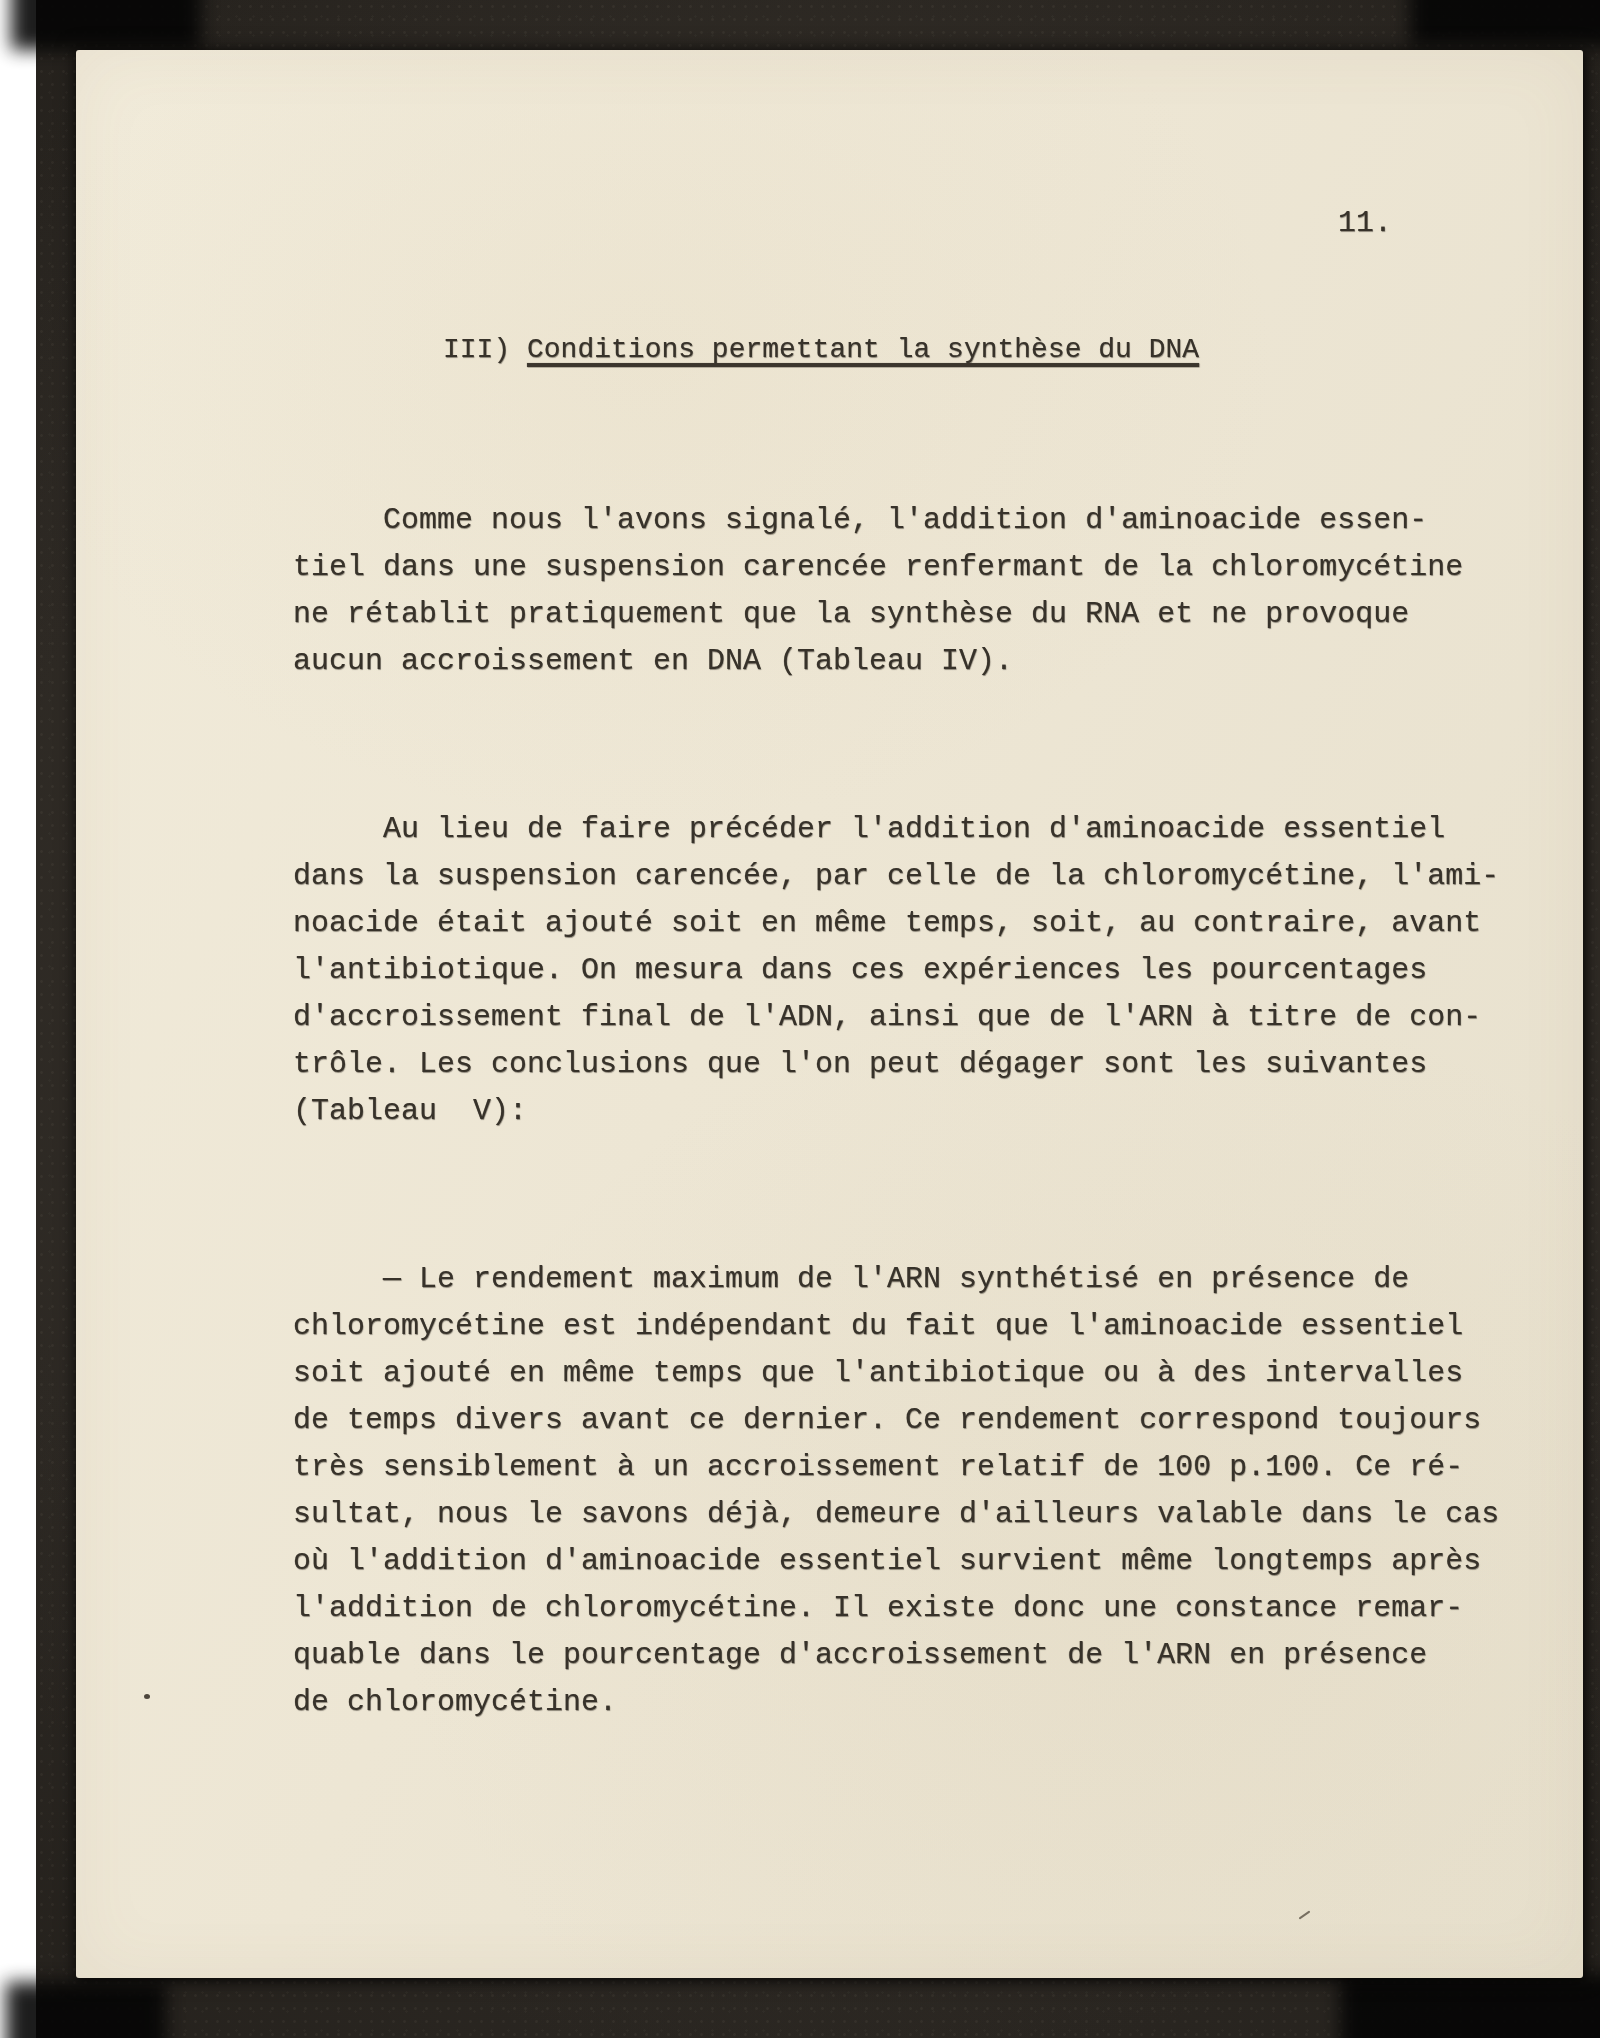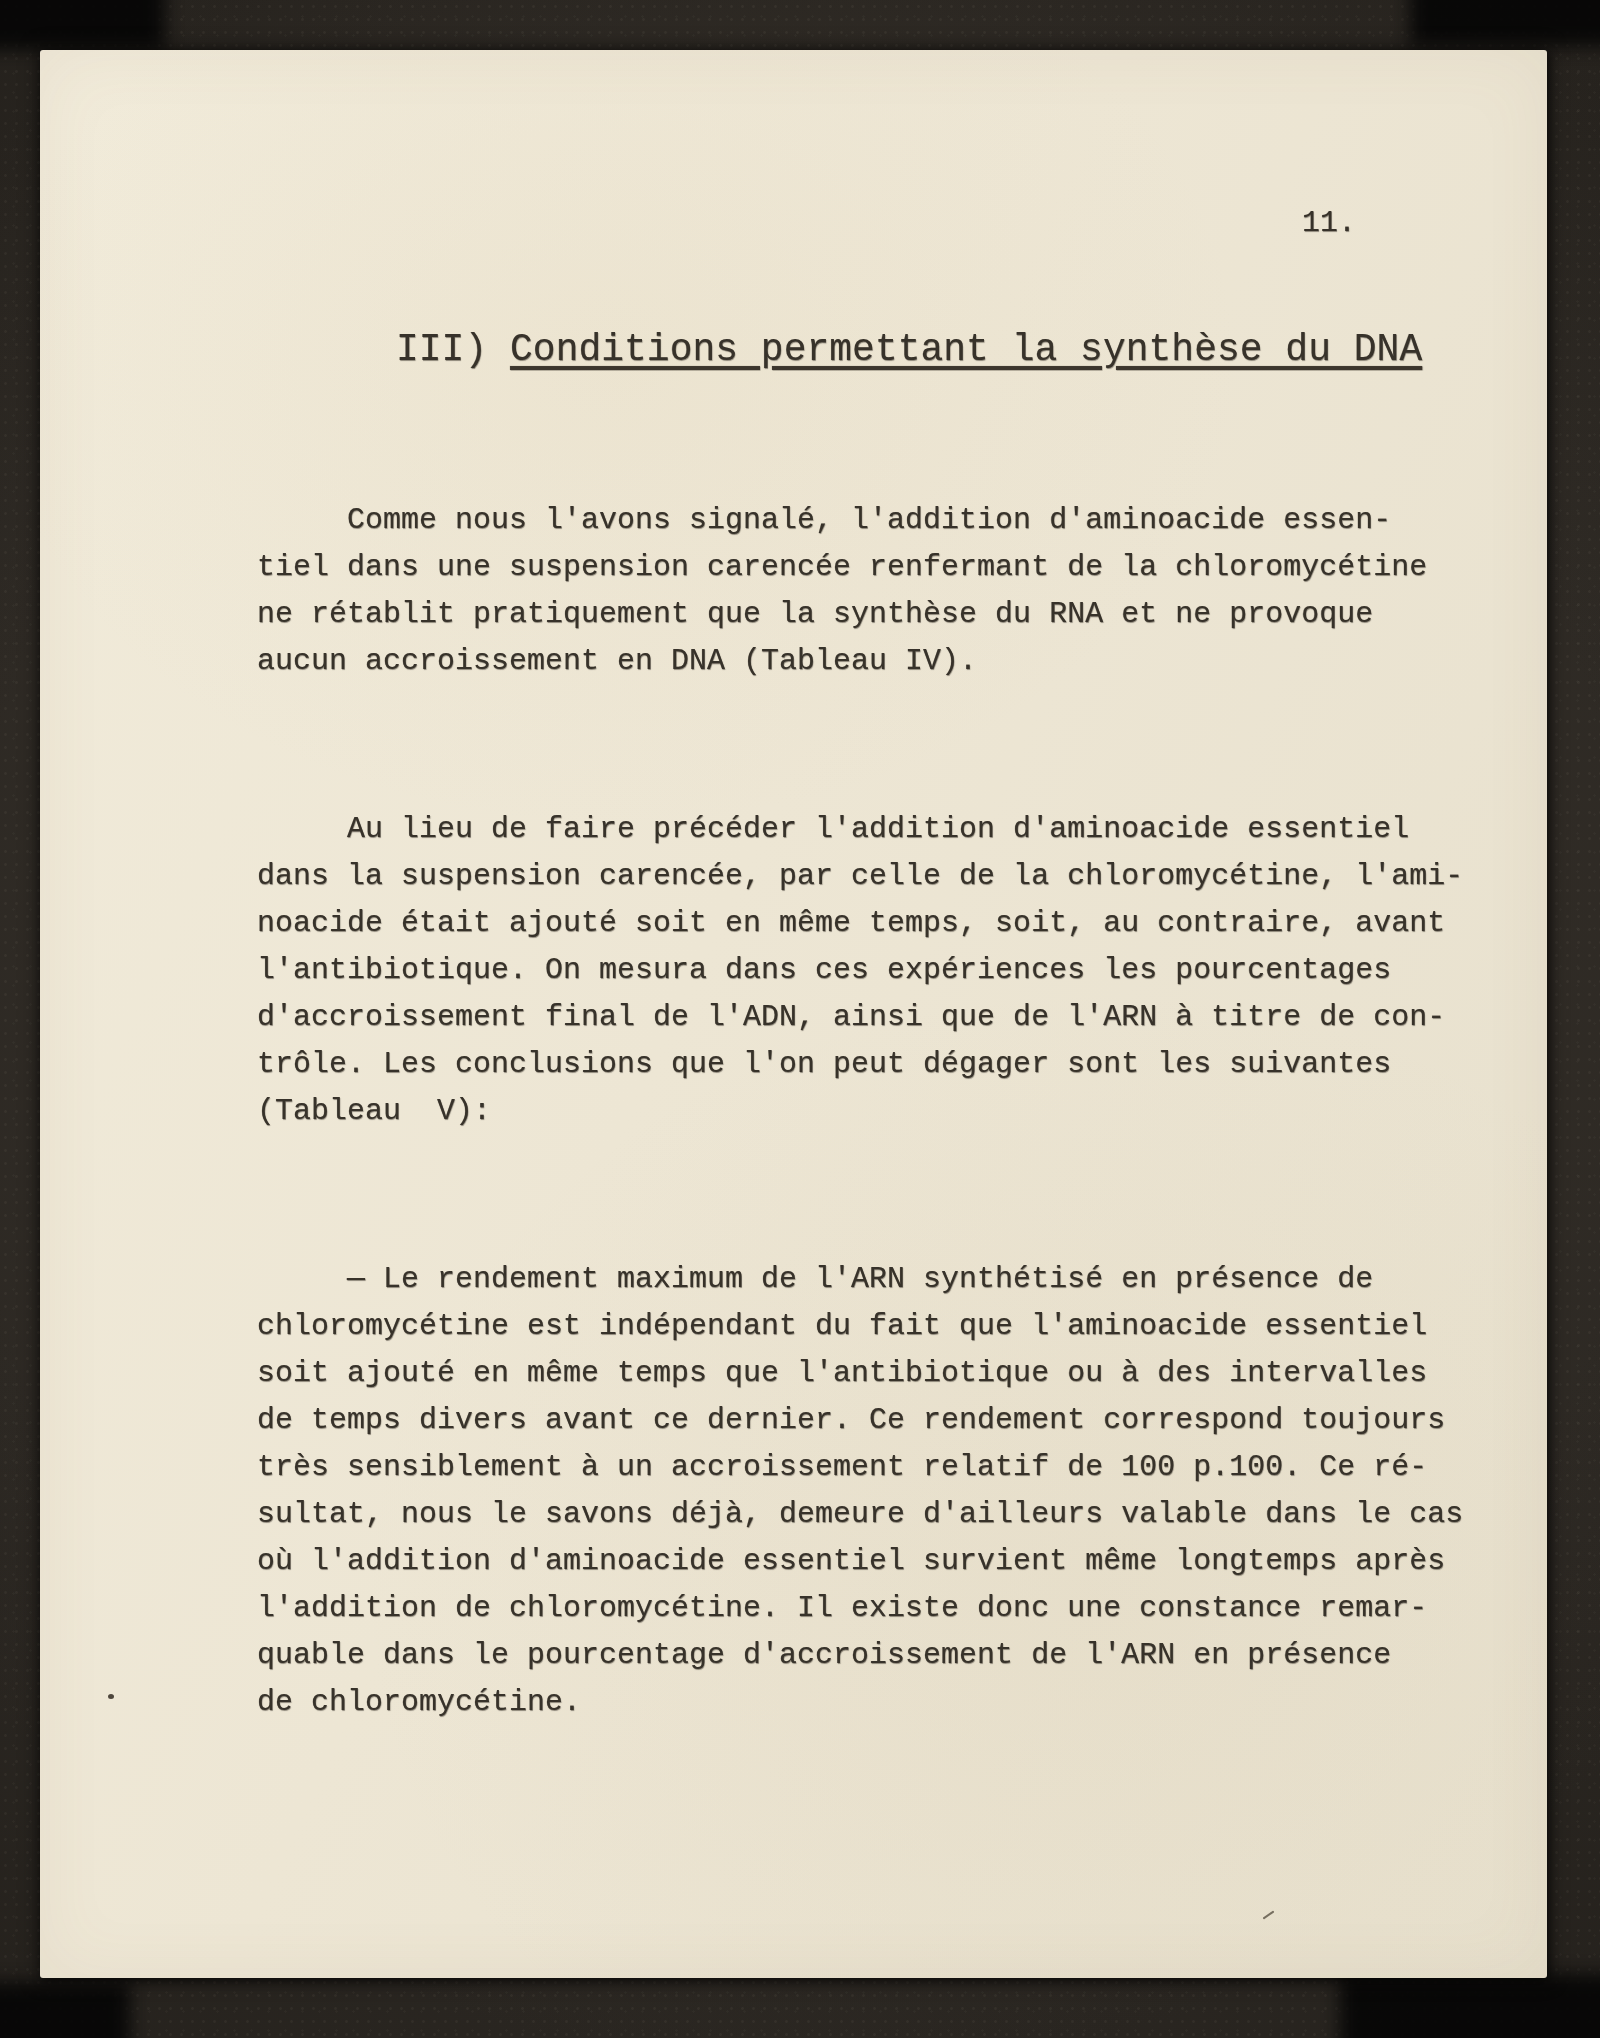--- a/index.html
+++ b/index.html
@@ -9,20 +9,21 @@
     height: 2038px;
     overflow: hidden;
     font-family: "Liberation Mono", "DejaVu Sans Mono", monospace;
   }
   .backdrop {
     position: absolute;
     inset: 0;
     background:
       radial-gradient(ellipse 120% 95% at 52% 45%, rgba(82,74,64,0.30), rgba(0,0,0,0) 60%),
       radial-gradient(ellipse 150% 130% at 50% 50%, #2b2722 35%, #1c1915 75%, #0b0a08 100%);
+    margin-left: 36px;
   }
   .speckle {
     position: absolute;
     inset: 0;
     background-image:
       radial-gradient(rgba(222,212,192,0.05) 1.2px, transparent 1.4px),
       radial-gradient(rgba(205,195,175,0.035) 1px, transparent 1.2px);
     background-size: 11px 13px, 17px 19px;
     background-position: 0 0, 5px 7px;
   }
@@ -64,23 +65,23 @@
   .pagenum {
     position: absolute;
     left: 1262px;
     top: 156px;
     font-size: 30px;
     line-height: 35px;
   }
 
   .heading {
     position: absolute;
-    left: 356px;
+    left: 367px;
     top: 215px;
-    font-size: 38px;
+    font-size: 28px;
     line-height: 34px;
     white-space: pre;
   }
   .heading .h-cont { margin-left: 90px; }
   .u {
     text-decoration: underline;
     text-decoration-thickness: 3.5px;
     text-underline-offset: 6px;
     text-decoration-color: rgba(55,49,41,0.92);
   }

